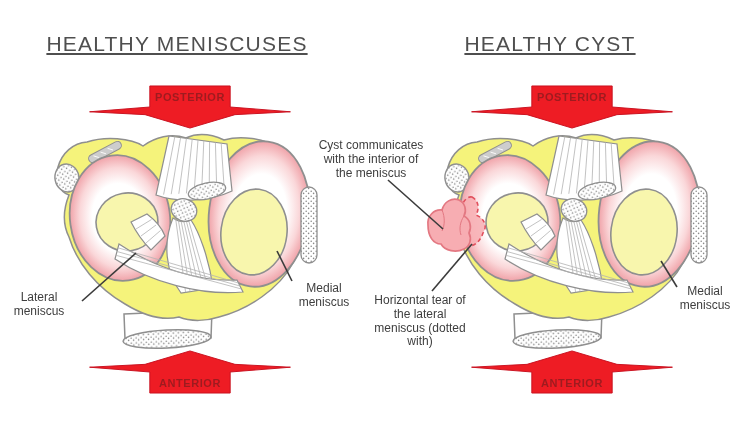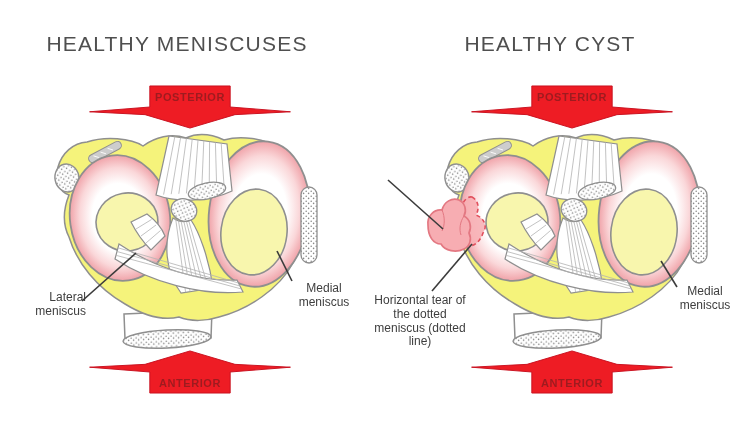--- a/index.html
+++ b/index.html
@@ -1,32 +1,32 @@
 <!DOCTYPE html>
 <html><head>
 <meta charset="utf-8">
 <style>
   html,body{margin:0;padding:0;background:#fff;}
   .page{position:relative;width:750px;height:430px;background:#ffffff;overflow:hidden;
         font-family:"Liberation Sans", sans-serif;}
   .title{position:absolute;margin:0;font-weight:400;font-size:21px;letter-spacing:1.2px;
-         text-align:center;white-space:nowrap;}
+         text-align:center;white-space:nowrap;text-decoration:underline;}
   .title-left{left:32px;top:32px;width:290px;}
   .title-right{left:425px;top:32px;width:250px;}
   .arrow{position:absolute;width:204px;height:44px;}
   .arrow-pos-left{left:88px;top:85px;}
   .arrow-pos-right{left:470px;top:85px;}
   .arrow-ant-left{left:88px;top:350px;}
   .arrow-ant-right{left:470px;top:350px;}
   .arrow text{font-family:"Liberation Sans",sans-serif;font-size:11.5px;font-weight:bold;letter-spacing:.6px;}
   .knee{position:absolute;width:300px;height:230px;}
   .knee-left{left:35px;top:130px;}
   .knee-right{left:425px;top:130px;}
   .lbl{position:absolute;font-size:12px;line-height:1.15;text-align:center;}
-  .lbl-lateral{left:10px;top:291px;width:76px;text-align:right;}
+  .lbl-lateral{left:1px;top:291px;width:76px;}
   .lbl-medial-left{left:286px;top:282px;width:76px;}
   .lbl-cyst{left:316px;top:139px;width:110px;}
   .lbl-tear{left:368px;top:294px;width:104px;}
   .lbl-medial-right{left:666px;top:285px;width:78px;}
   .overlay{position:absolute;left:0;top:0;width:750px;height:430px;pointer-events:none;}
 </style>
 </head>
 <body>
 
 <div class="page">
@@ -200,21 +200,22 @@
     <path class="arrow-shape" d="M63,45 H147 V23 L210,18 L152,15 L105,1 L58,15 L0,18 L63,23 Z" fill="#ee1c24" stroke="#c8101e"></path>
     <text class="arrow-text" x="105" y="39" text-anchor="middle" fill="#9e1b1f">ANTERIOR</text>
   </svg>
   <svg class="arrow arrow-ant-right" viewBox="0 0 210 46">
     <path class="arrow-shape" d="M63,45 H147 V23 L210,18 L152,15 L105,1 L58,15 L0,18 L63,23 Z" fill="#ee1c24" stroke="#c8101e"></path>
     <text class="arrow-text" x="105" y="39" text-anchor="middle" fill="#9e1b1f">ANTERIOR</text>
   </svg>
 
   <div class="lbl lbl-lateral" style="color: rgb(62, 62, 62);">Lateral meniscus</div>
   <div class="lbl lbl-medial-left" style="color: rgb(62, 62, 62);">Medial meniscus</div>
-  <div class="lbl lbl-tear" style="color: rgb(62, 62, 62);">Horizontal tear of the dotted meniscus (dotted line)</div>
+  <div class="lbl lbl-cyst" style="color: rgb(62, 62, 62);">Cyst communicates with the interior of the meniscus</div>
+  <div class="lbl lbl-tear" style="color: rgb(62, 62, 62);">Horizontal tear of the lateral meniscus (dotted with)</div>
   <div class="lbl lbl-medial-right" style="color: rgb(62, 62, 62);">Medial meniscus</div>
 
   <svg class="overlay">
     <line class="leader" x1="82" y1="301" x2="136" y2="253" stroke="#3c3c3c" stroke-width="1.6"></line>
     <line class="leader" x1="292" y1="281" x2="277" y2="251" stroke="#3c3c3c" stroke-width="1.6"></line>
     <line class="leader" x1="388" y1="180" x2="443" y2="229" stroke="#3c3c3c" stroke-width="1.6"></line>
     <line class="leader" x1="432" y1="291" x2="472" y2="244" stroke="#3c3c3c" stroke-width="1.6"></line>
     <line class="leader" x1="677" y1="287" x2="661" y2="261" stroke="#3c3c3c" stroke-width="1.6"></line>
   </svg>
 </div>

